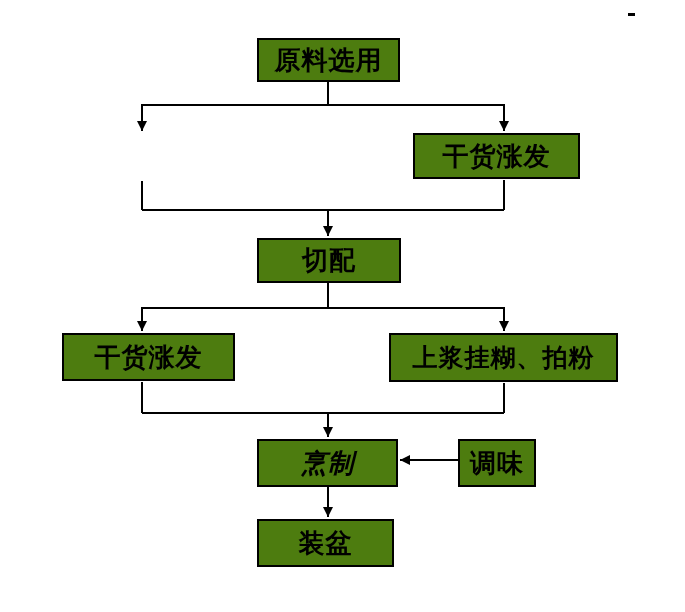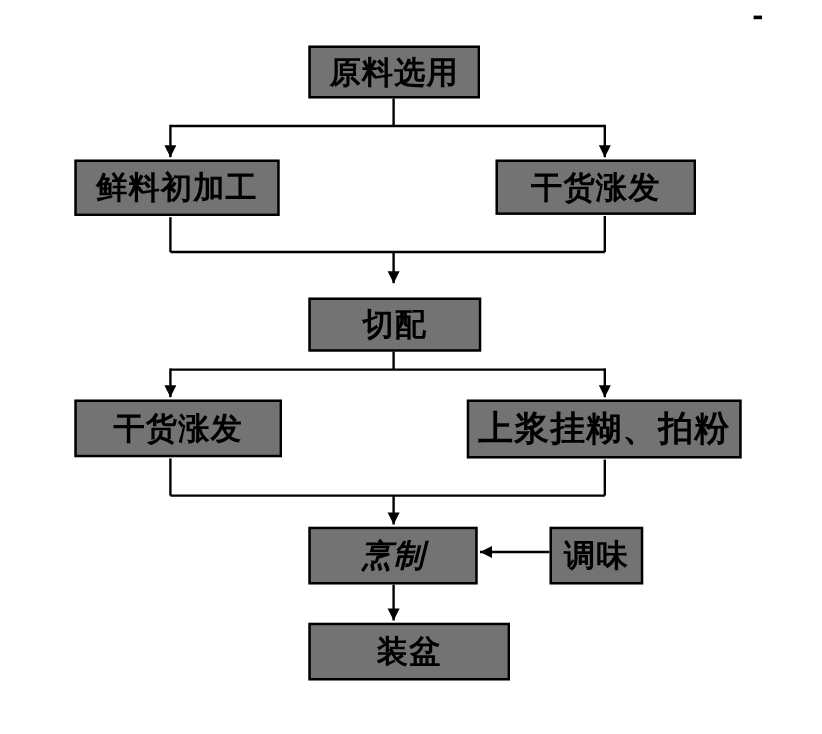--- a/index.html
+++ b/index.html
@@ -23,39 +23,39 @@
     height: 612px;
   }
   .edges-layer line {
     stroke: #000000;
     stroke-width: 2;
   }
   .node {
     position: absolute;
     box-sizing: border-box;
     border: 2px solid #000000;
-    background: #737373;
+    background: #4d7c0f;
     color: #000000;
     display: flex;
     align-items: center;
     justify-content: center;
     font-size: 26px;
     font-weight: bold;
     letter-spacing: 1px;
     white-space: nowrap;
   }
   #node-raw    { left: 257px; top: 38px;  width: 143px; height: 44px; }
   #node-fresh  { left: 62px;  top: 133px; width: 171px; height: 47px; }
   #node-dried  { left: 413px; top: 133px; width: 167px; height: 46px; }
-  #node-cut    { left: 257px; top: 248px; width: 144px; height: 45px; }
+  #node-cut    { left: 257px; top: 238px; width: 144px; height: 45px; }
   #node-precook{ left: 62px;  top: 333px; width: 173px; height: 48px; }
-  #node-coat   { left: 389px; top: 333px; width: 229px; height: 49px; font-size: 29px; }
+  #node-coat   { left: 389px; top: 333px; width: 229px; height: 49px; font-size: 25px; }
   #node-cook   { left: 257px; top: 439px; width: 141px; height: 48px; font-style: italic; }
   #node-season { left: 458px; top: 439px; width: 78px;  height: 48px; }
-  #node-plate  { left: 257px; top: 519px; width: 168px; height: 48px; }
+  #node-plate  { left: 257px; top: 519px; width: 137px; height: 48px; }
   .stray-dash {
     position: absolute;
     left: 628px;
     top: 13px;
     width: 7px;
     height: 3px;
     background: #000000;
   }
 </style>
 </head>
@@ -102,21 +102,20 @@
       <line x1="458" y1="460" x2="400" y2="460" marker-end="url(#arrow)"></line>
     </g>
 
     <g>
       <line x1="328" y1="487" x2="328" y2="517" marker-end="url(#arrow)"></line>
     </g>
   </svg>
 
   <div class="node" id="node-raw">原料选用</div>
 
-  <div class="node" id="node-fresh">鲜料初加工</div>
 
   <div class="node" id="node-dried">干货涨发</div>
 
   <div class="node" id="node-cut">切配</div>
 
   <div class="node" id="node-precook">干货涨发</div>
 
   <div class="node" id="node-coat">上浆挂糊、拍粉</div>
 
   <div class="node" id="node-cook">烹制</div>

